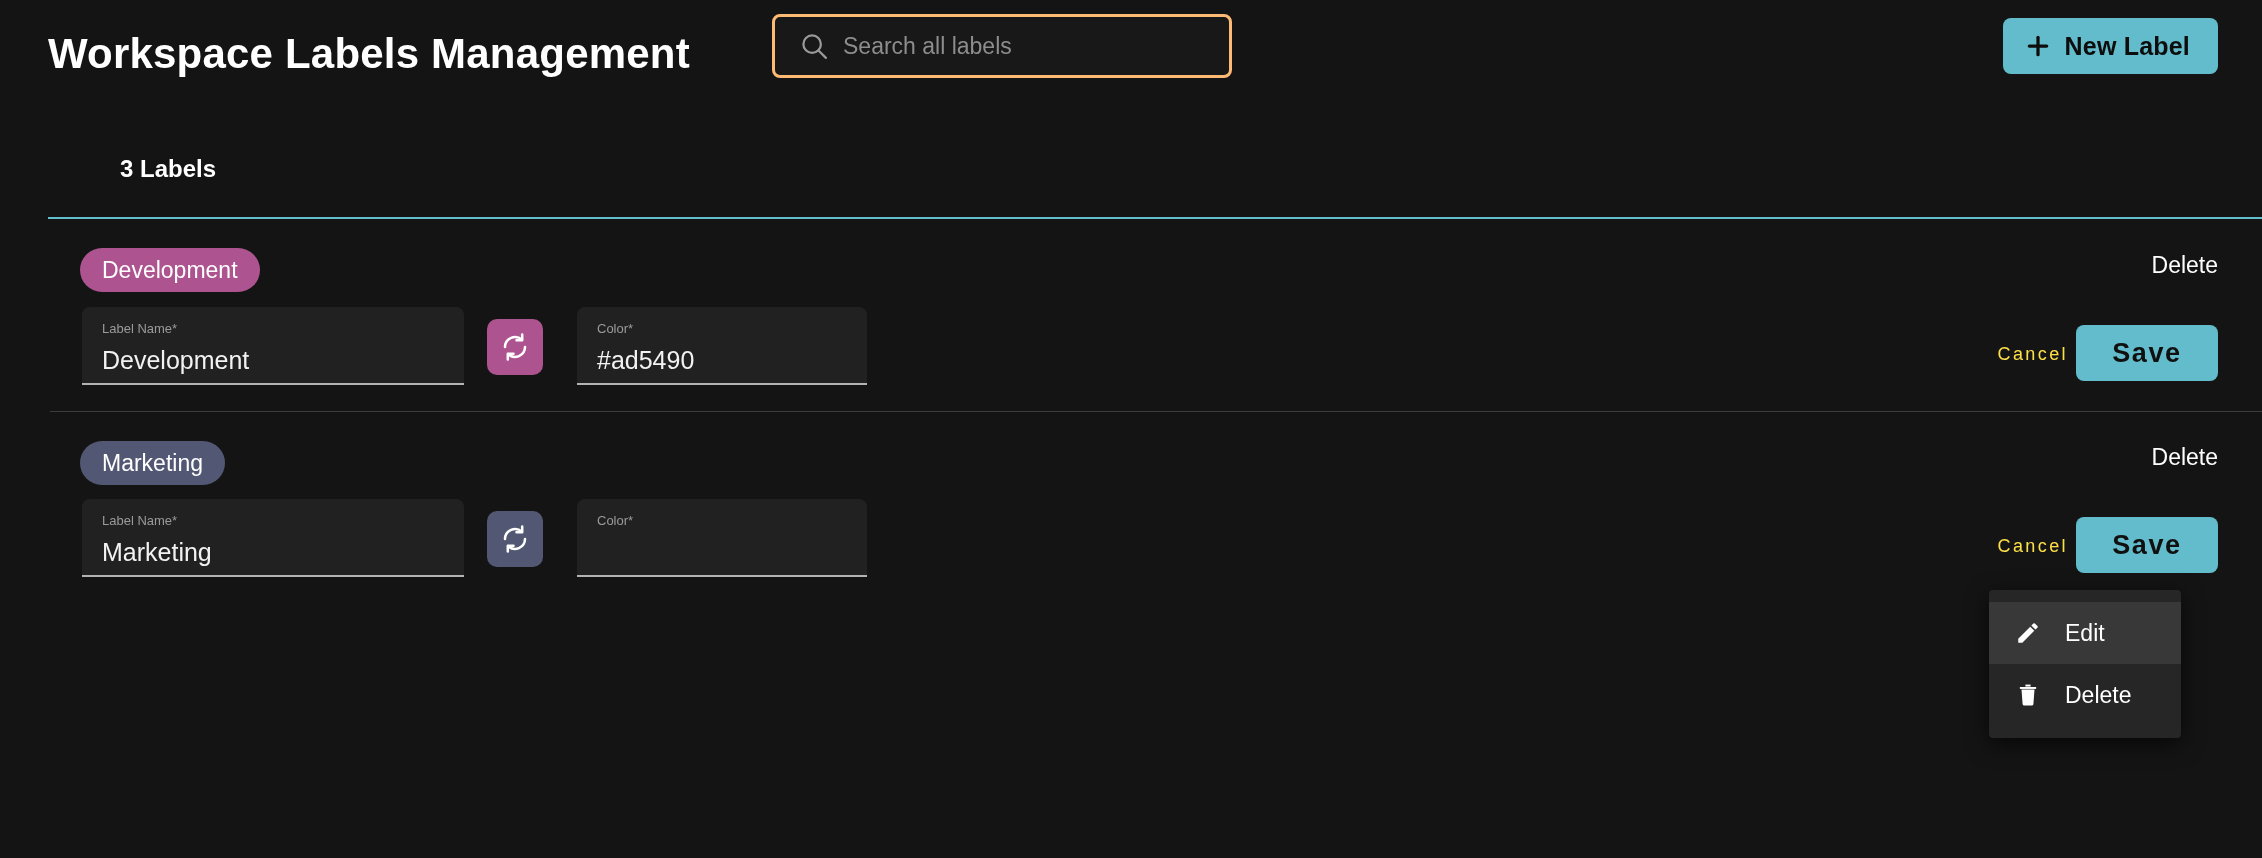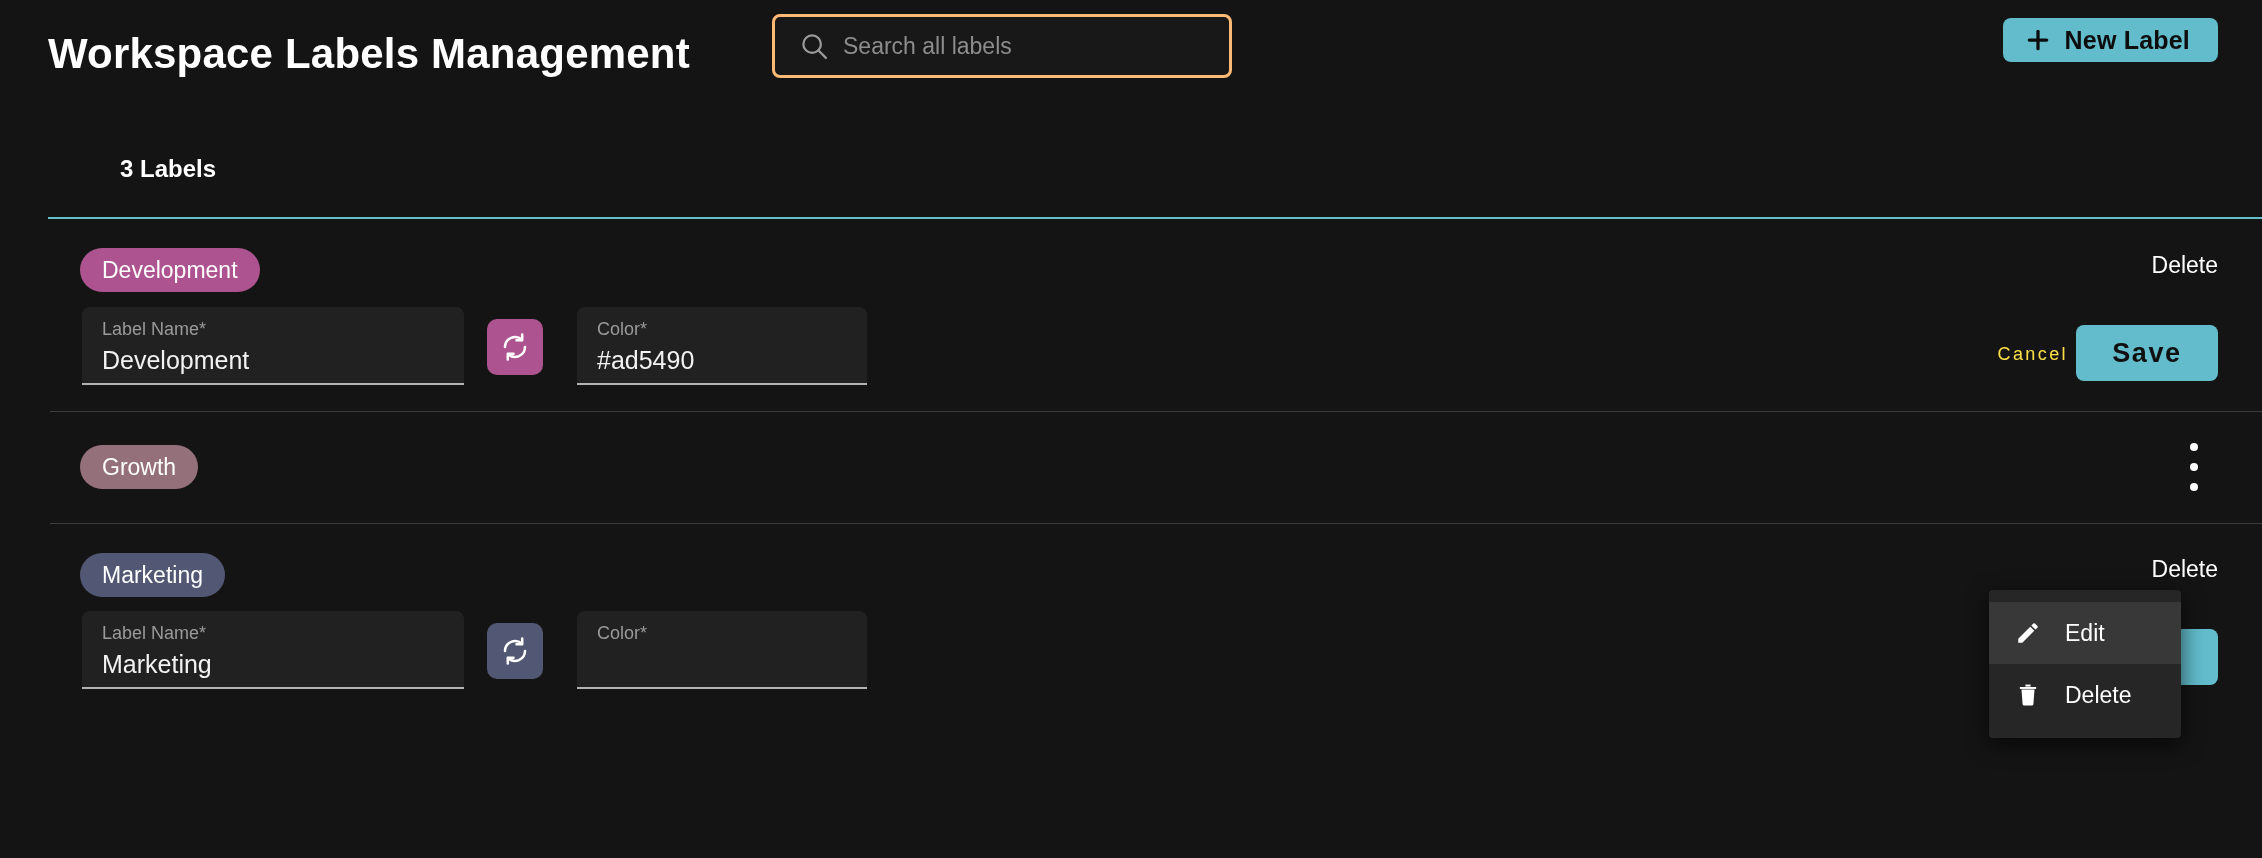--- a/index.html
+++ b/index.html
@@ -67,21 +67,21 @@
     font-size: 23px;
     padding: 0;
     height: 40px;
   }
   .search-input::placeholder { color: #8d8d8d; opacity: 1; }
 
   .new-label-btn {
     position: absolute;
     right: 44px;
     top: 18px;
-    height: 44px;
+    height: 56px;
     padding: 0 28px 0 22px;
     background: #62bccb;
     color: #0d0d0d;
     border: none;
     border-radius: 8px;
     font-family: "Liberation Sans", sans-serif;
     font-size: 25px;
     font-weight: 700;
     display: flex;
     align-items: center;
@@ -159,21 +159,21 @@
     background: #212121;
     border-radius: 8px 8px 0 0;
     border-bottom: 2px solid #b3b3b3;
     box-sizing: border-box;
     height: 78px;
     padding: 10px 20px 0 20px;
   }
   .field.name-field { width: 382px; }
   .field.color-field { width: 290px; }
   .field-label {
-    font-size: 18px;
+    font-size: 13px;
     color: #9a9a9a;
     line-height: 24px;
     display: block;
   }
   .field-value {
     font-size: 25px;
     color: #f2f2f2;
     line-height: 38px;
     display: block;
     white-space: nowrap;
@@ -329,33 +329,20 @@
       <div class="field color-field">
         <span class="field-label">Color*</span>
         <span class="field-value">#ad5490</span>
       </div>
     </div>
 
     <button class="cancel-btn" style="top:125px;">Cancel</button>
     <button class="save-btn" style="top:106px;">Save</button>
   </div>
 
-  <div class="label-row" style="height:112px;">
-    <div class="row-divider"></div>
-
-    <div class="chip" style="top:34px;background:#94707a;">
-      <span>Growth</span>
-    </div>
-
-    <button class="kebab-btn" style="top:32px;">
-      <span></span>
-      <span></span>
-      <span></span>
-    </button>
-  </div>
 
   <div class="label-row" style="height:260px;">
     <div class="row-divider"></div>
 
     <div class="chip" style="top:30px;background:#525873;">
       <span>Marketing</span>
     </div>
 
     <div class="delete-link" style="top:33px;">Delete</div>
 

